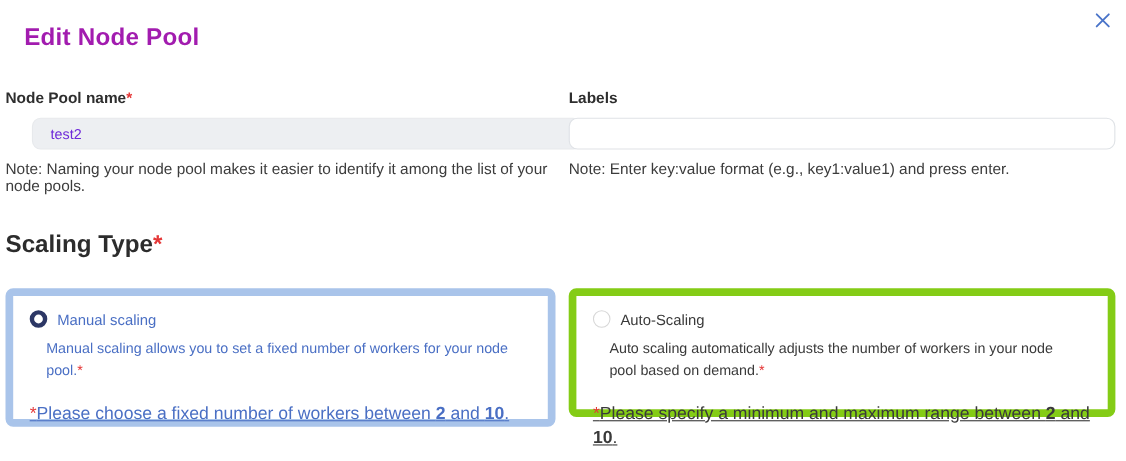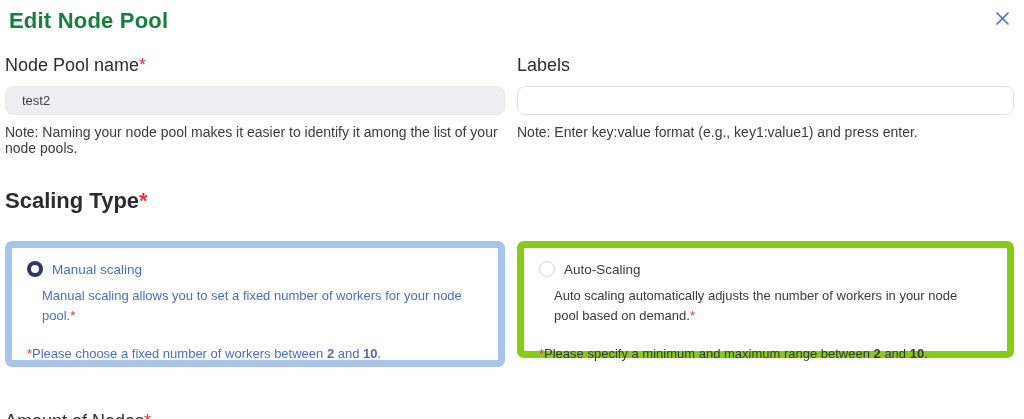--- a/index.html
+++ b/index.html
@@ -7,36 +7,36 @@
   body {
     width: 1024px; height: 419px;
     background: #ffffff;
     font-family: "Liberation Sans", sans-serif;
     color: #2e2e2e;
     overflow: hidden;
   }
   .modal { padding: 4px 10px 0 5px; height: 100%; }
 
   .modal-header { display: flex; justify-content: space-between; align-items: flex-start; }
-  .modal-title { font-size: 22px; font-weight: 700; color: #15803d; margin: 4px; letter-spacing: .2px; }
+  .modal-title { font-size: 22px; font-weight: 700; color: #a21caf; margin: 17px; letter-spacing: .2px; }
   .close-btn { background: none; border: none; padding: 2px; margin: 5px 2px 0 0; cursor: pointer; line-height: 0; }
 
   .grid { display: grid; grid-template-columns: 500px 1fr; column-gap: 12px; align-items: start; }
   .fields-row { margin-top: 17px; }
 
-  .field-label { font-size: 18px; font-weight: 400; color: #2e2e2e; margin-bottom: 10px; }
+  .field-label { font-size: 14px; font-weight: 700; color: #2e2e2e; margin-bottom: 10px; }
   .req { color: #e53737; }
 
   .input {
     display: block; width: 100%; height: 29px;
     border: 1px solid #dfe2e6; border-radius: 8px;
     padding: 0 16px; font-size: 13px; color: #2e2e2e;
     background: #ffffff; outline: none; font-family: inherit;
   }
-  .input-disabled { background: #edeff2; border-color: #e7e9ec; color: #404040; }
+  .input-disabled { background: #edeff2; border-color: #e7e9ec; color: #6d28d9; margin-left: 24px; }
   .note { font-size: 14px; color: #3c3c3c; margin-top: 9px; }
 
   .section-heading { font-size: 22px; font-weight: 700; color: #2c2c2c; margin-top: 32px; }
 
   .cards-row { margin-top: 27px; }
   .card {
     border: 7px solid #84cc16; border-radius: 7px;
     padding: 13px 15px; background: #ffffff;
     height: 117px; cursor: pointer;
   }
@@ -45,21 +45,21 @@
   .radio-row { display: flex; align-items: center; gap: 9px; }
   .radio { width: 16px; height: 16px; border-radius: 50%; background: #fff; flex: 0 0 auto; }
   .radio-on { border: 4.5px solid #2c3765; }
   .radio-off { border: 1.5px solid #d7d7d7; }
   .radio-label { font-size: 13.5px; }
 
   .blue { color: #4a6fc4; }
   .dark { color: #3a3a3a; }
 
   .desc { font-size: 13px; line-height: 1.5; margin: 9px 15px 0; }
-  .hint { font-size: 13px; line-height: 1.4; margin: 20px 0 0; }
+  .hint { font-size: 16px; line-height: 1.4; margin: 20px 0 0; text-decoration: underline; }
   .hint b, .desc b { font-weight: 700; }
 
   .amount-block { margin-top: 19px; }
   .amount-block .field-label { margin-bottom: 18px; margin-top: 44px; }
   .input-small { width: 135px; height: 26px; border-radius: 8px; border-color: #e3e3e3; padding: 0 14px; }
 </style>
 </head>
 <body>
 
 <div class="modal">

